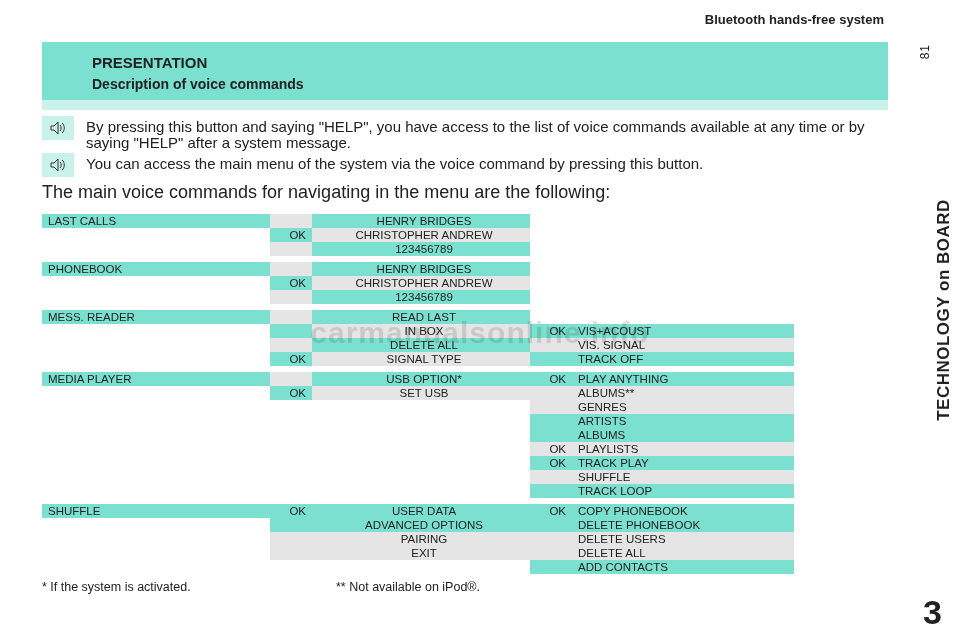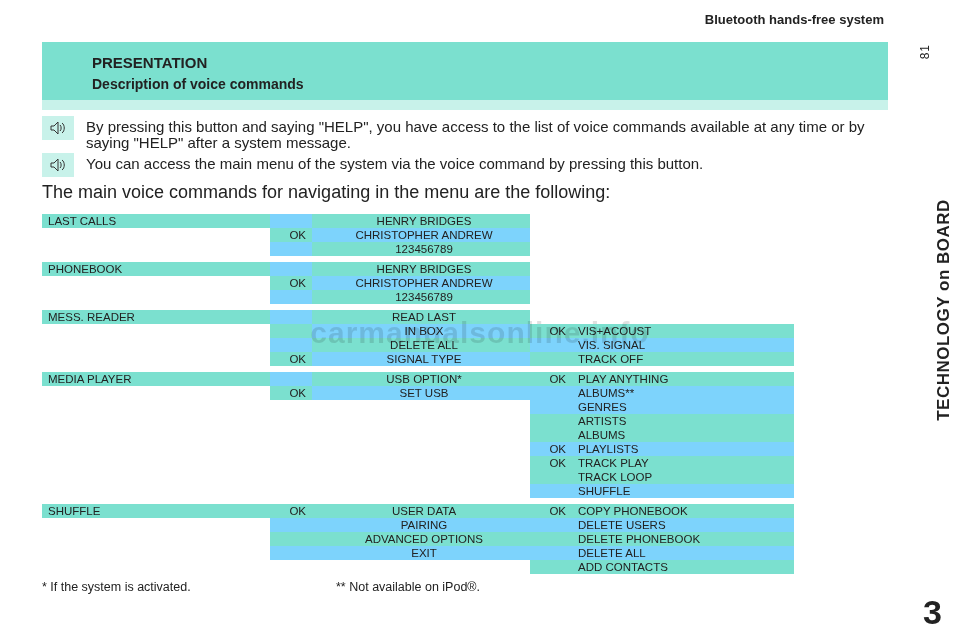--- a/index.html
+++ b/index.html
@@ -100,21 +100,21 @@
   .tables { position: absolute; left: 42px; top: 202px; width: 846px; font-size: 11.5px; margin-top: 12px; }
   .group { margin-bottom: 6px; }
   .row { display: flex; height: 14px; line-height: 14px; }
   .c1 { width: 228px; padding-left: 6px; }
   .c2 { width: 42px;  text-align: right; padding-right: 6px; }
   .c3 { width: 218px; padding-left: 6px; text-align: center; }
   .c4 { width: 42px;  text-align: right; padding-right: 6px; }
   .c5 { width: 222px; padding-left: 6px; }
 
   .bg-d { background: #7be0cf; }   
-  .bg-l { background: #7dd3fc; }   
+  .bg-l { background: #e5e5e5; }   
 
   
   .footnote1 { position: absolute; left: 42px; top: 580px; font-size: 12.5px; }
   .footnote2 { position: absolute; left: 336px; top: 580px; font-size: 12.5px; }
 
   
   .watermark {
     position: absolute;
     left: 50%;
     top: 52%;
@@ -278,57 +278,57 @@
         <div class="c1"></div>
         <div class="c2"></div>
         <div class="c3"></div>
         <div class="c4 bg-d">OK</div>
         <div class="c5 bg-d">TRACK PLAY</div>
       </div>
       <div class="row">
         <div class="c1"></div>
         <div class="c2"></div>
         <div class="c3"></div>
+        <div class="c4 bg-l"></div>
+        <div class="c5 bg-l">SHUFFLE</div>
+      </div>
+      <div class="row">
+        <div class="c1"></div>
+        <div class="c2"></div>
+        <div class="c3"></div>
         <div class="c4 bg-d"></div>
         <div class="c5 bg-d">TRACK LOOP</div>
-      </div>
-      <div class="row">
-        <div class="c1"></div>
-        <div class="c2"></div>
-        <div class="c3"></div>
-        <div class="c4 bg-l"></div>
-        <div class="c5 bg-l">SHUFFLE</div>
       </div>
     </div>
 
     <div class="group">
       <div class="row">
         <div class="c1 bg-d">SHUFFLE</div>
         <div class="c2 bg-d">OK</div>
         <div class="c3 bg-d">USER DATA</div>
         <div class="c4 bg-d">OK</div>
         <div class="c5 bg-d">COPY PHONEBOOK</div>
       </div>
       <div class="row">
         <div class="c1"></div>
-        <div class="c2 bg-l"></div>
-        <div class="c3 bg-l">PAIRING</div>
-        <div class="c4 bg-l"></div>
-        <div class="c5 bg-l">DELETE USERS</div>
-      </div>
-      <div class="row">
-        <div class="c1"></div>
         <div class="c2 bg-d"></div>
         <div class="c3 bg-d">ADVANCED OPTIONS</div>
         <div class="c4 bg-d"></div>
         <div class="c5 bg-d">DELETE PHONEBOOK</div>
       </div>
       <div class="row">
         <div class="c1"></div>
         <div class="c2 bg-l"></div>
+        <div class="c3 bg-l">PAIRING</div>
+        <div class="c4 bg-l"></div>
+        <div class="c5 bg-l">DELETE USERS</div>
+      </div>
+      <div class="row">
+        <div class="c1"></div>
+        <div class="c2 bg-l"></div>
         <div class="c3 bg-l">EXIT</div>
         <div class="c4 bg-l"></div>
         <div class="c5 bg-l">DELETE ALL</div>
       </div>
       <div class="row">
         <div class="c1"></div>
         <div class="c2"></div>
         <div class="c3"></div>
         <div class="c4 bg-d"></div>
         <div class="c5 bg-d">ADD CONTACTS</div>

